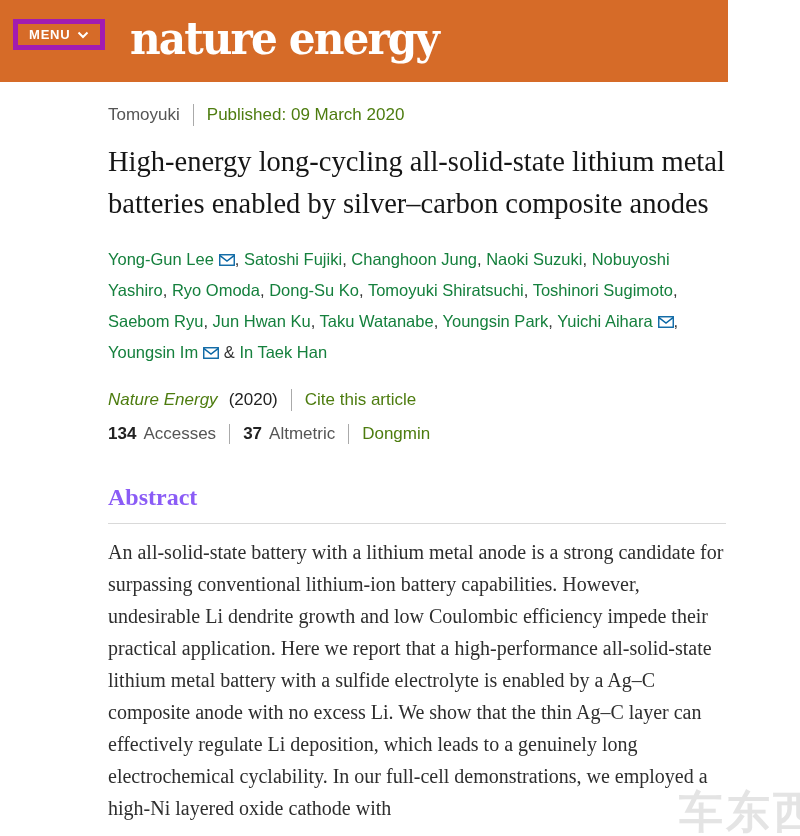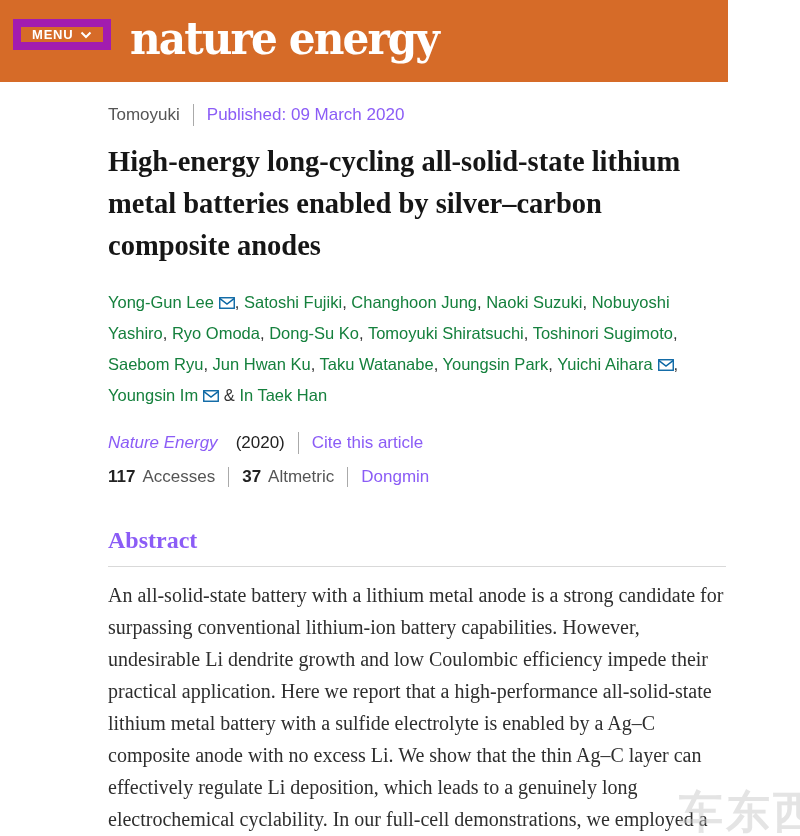--- a/index.html
+++ b/index.html
@@ -9,21 +9,21 @@
   
   .banner {
     width: 728px; height: 82px;
     background: #d66b28;
     position: relative;
   }
   .menu-btn {
     position: absolute; left: 13px; top: 19px;
     height: 31px; padding: 0 11px;
     background: transparent;
-    border: 8px solid #a21caf;
+    border: 5px solid #a21caf;
     color: #ffffff;
     font-family: "Liberation Sans", sans-serif;
     font-size: 13px; font-weight: 700; letter-spacing: 0.8px;
     display: flex; align-items: center; gap: 7px;
     cursor: pointer;
   }
   .logo {
     position: absolute; left: 130px; top: 13px;
     color: #ffffff;
     font-family: "DejaVu Serif", serif;
@@ -37,26 +37,26 @@
 
   
   .content { margin: 22px 0 0 108px; width: 618px; }
 
   .meta-row { font-size: 17px; color: #555555; display: flex; align-items: center; }
   .vdiv {
     display: inline-block; width: 1px; height: 22px;
     background: #aaaaaa; margin: 0 13px; vertical-align: middle; flex: 0 0 auto;
   }
   .vdiv.short { height: 20px; }
-  a.link { color: #8b5cf6; text-decoration: none; cursor: pointer; }
+  a.link { color: #4d7c0f; text-decoration: none; cursor: pointer; }
 
   h1.title {
     margin-top: 15px;
     font-family: "Liberation Serif", "DejaVu Serif", serif;
-    font-weight: 700;
+    font-weight: 400;
     font-size: 28.5px;
     line-height: 1.48;
     color: #161616;
   }
 
   .authors {
     margin-top: 19px;
     font-size: 16.5px;
     line-height: 1.88;
     color: #333333;
@@ -138,27 +138,27 @@
       </svg><span class="sep">, </span><a>Satoshi Fujiki</a><span class="sep">, </span><a>Changhoon Jung</a><span class="sep">, </span><a>Naoki Suzuki</a><span class="sep">, </span><a>Nobuyoshi Yashiro</a><span class="sep">, </span><a>Ryo Omoda</a><span class="sep">, </span><a>Dong-Su Ko</a><span class="sep">, </span><a>Tomoyuki Shiratsuchi</a><span class="sep">, </span><a>Toshinori Sugimoto</a><span class="sep">, </span><a>Saebom Ryu</a><span class="sep">, </span><a>Jun Hwan Ku</a><span class="sep">, </span><a>Taku Watanabe</a><span class="sep">, </span><a>Youngsin Park</a><span class="sep">, </span><a>Yuichi Aihara</a><svg class="env-icon" width="16" height="12" viewBox="0 0 16 12">
         <rect x="0.75" y="0.75" width="14.5" height="10.5" fill="none" stroke="#0a66a4" stroke-width="1.4"></rect>
         <path d="M1,1.6 L8,7 L15,1.6" fill="none" stroke="#0a66a4" stroke-width="1.4"></path>
       </svg><span class="sep">, </span><a>Youngsin Im</a><svg class="env-icon" width="16" height="12" viewBox="0 0 16 12">
         <rect x="0.75" y="0.75" width="14.5" height="10.5" fill="none" stroke="#0a66a4" stroke-width="1.4"></rect>
         <path d="M1,1.6 L8,7 L15,1.6" fill="none" stroke="#0a66a4" stroke-width="1.4"></path>
       </svg><span class="sep"> &amp; </span><a>In Taek Han</a></p>
 
   <div class="journal-row">
     <a class="link journal-name">Nature Energy</a>
-    <span style="margin-left:18px;">(2020)</span>
+    <span style="margin-left:11px;">(2020)</span>
     <span class="vdiv"></span>
     <a class="link">Cite this article</a>
   </div>
 
   <div class="metrics-row">
-    <span class="num">117</span>
+    <span class="num">134</span>
     <span>Accesses</span>
     <span class="vdiv short"></span>
     <span class="num">37</span>
     <span>Altmetric</span>
     <span class="vdiv short"></span>
     <a class="link">Dongmin</a>
   </div>
 
   <section class="abstract-section">
     <h2 class="abstract-heading">Abstract</h2>

